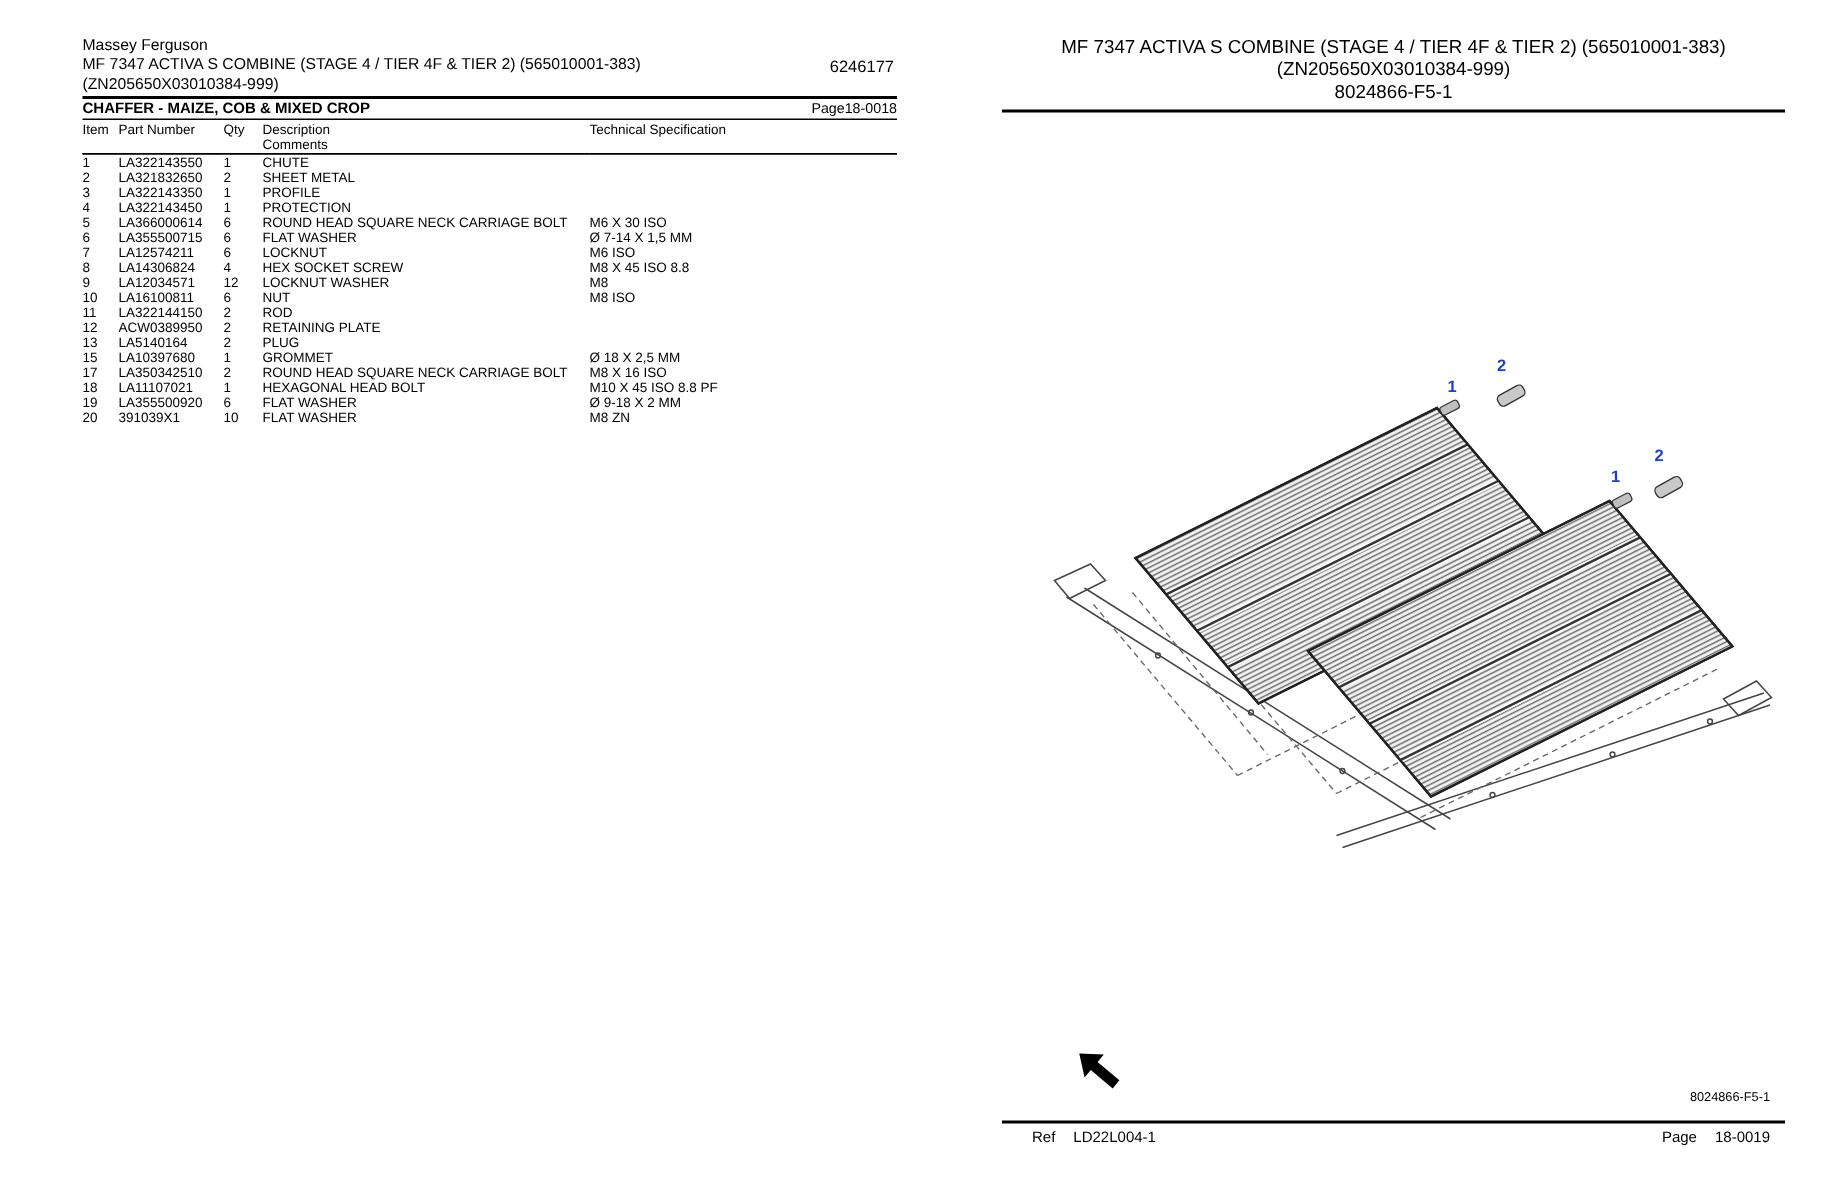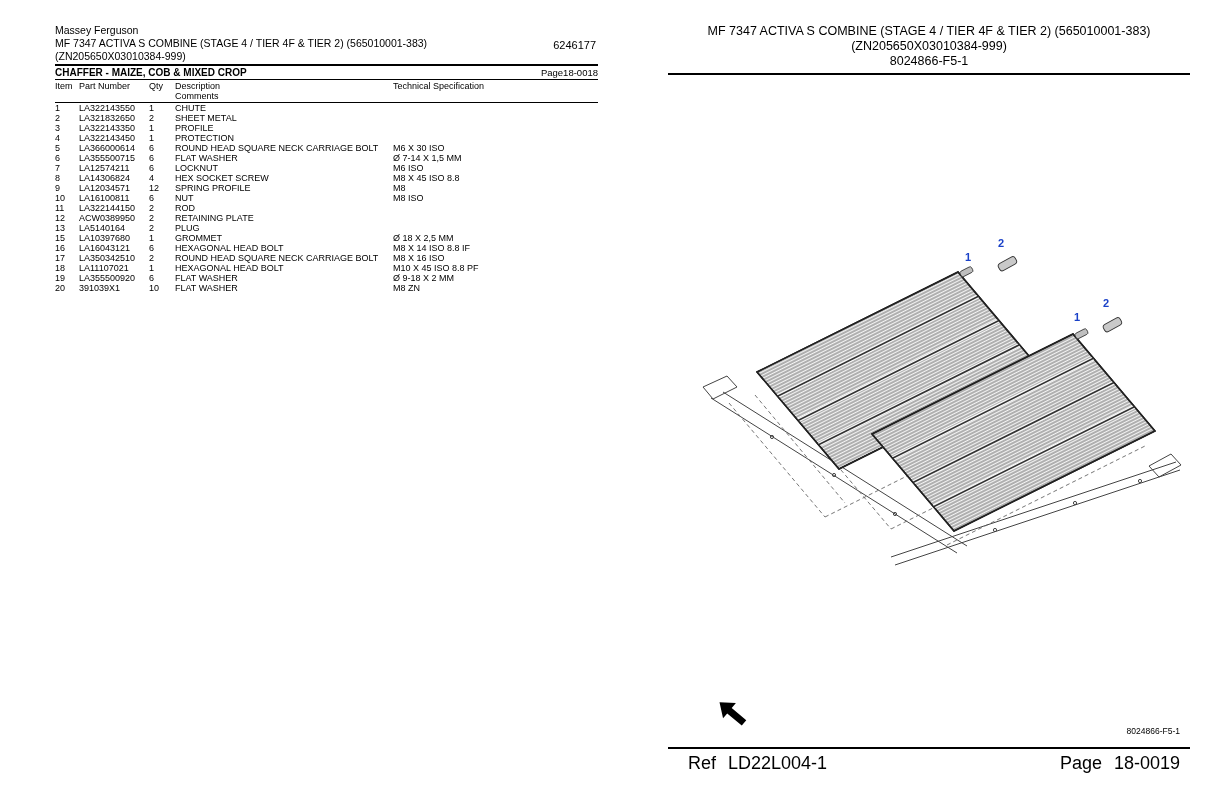--- a/index.html
+++ b/index.html
@@ -38,21 +38,21 @@
   .diagram-wrap{position:absolute;left:27px;top:211px;width:495px;height:335px;}
   .callout{font-family:"Liberation Sans",sans-serif;font-size:11px;font-weight:bold;}
   .dash{stroke:#666;stroke-width:0.9;stroke-dasharray:4 3;fill:none;}
   .frame-ln{stroke:#444;stroke-width:1;fill:none;}
   .divw{stroke:#fafafa;stroke-width:4;}
   .divd{stroke:#333;stroke-width:1.6;}
   .fig-caption{position:absolute;right:10px;top:702px;font-size:8.5px;}
   .rp-footer{
     position:absolute;left:0;top:723px;width:522px;border-top:2px solid #000;
     display:flex;justify-content:space-between;box-sizing:border-box;
-    padding:4px 10px 0 20px;font-size:18px;
+    padding:4px 10px 0 20px;font-size:10px;
   }
   .rp-footer .val{margin-left:12px;}
   .direction-arrow{position:absolute;left:44px;top:676px;width:40px;height:36px;}
 </style>
 </head>
 <body>
 
 <div class="left-page">
   <div class="lp-head">
     <div class="line">Massey Ferguson</div>
@@ -131,21 +131,21 @@
           <td class="c1">8</td>
           <td class="c2">LA14306824</td>
           <td class="c3">4</td>
           <td class="c4">HEX SOCKET SCREW</td>
           <td class="c5">M8 X 45 ISO 8.8</td>
         </tr>
         <tr>
           <td class="c1">9</td>
           <td class="c2">LA12034571</td>
           <td class="c3">12</td>
-          <td class="c4">SPRING PROFILE</td>
+          <td class="c4">LOCKNUT WASHER</td>
           <td class="c5">M8</td>
         </tr>
         <tr>
           <td class="c1">10</td>
           <td class="c2">LA16100811</td>
           <td class="c3">6</td>
           <td class="c4">NUT</td>
           <td class="c5">M8 ISO</td>
         </tr>
         <tr>
@@ -168,27 +168,20 @@
           <td class="c3">2</td>
           <td class="c4">PLUG</td>
           <td class="c5"></td>
         </tr>
         <tr>
           <td class="c1">15</td>
           <td class="c2">LA10397680</td>
           <td class="c3">1</td>
           <td class="c4">GROMMET</td>
           <td class="c5">Ø 18 X 2,5 MM</td>
-        </tr>
-        <tr>
-          <td class="c1">16</td>
-          <td class="c2">LA16043121</td>
-          <td class="c3">6</td>
-          <td class="c4">HEXAGONAL HEAD BOLT</td>
-          <td class="c5">M8 X 14 ISO 8.8 IF</td>
         </tr>
         <tr>
           <td class="c1">17</td>
           <td class="c2">LA350342510</td>
           <td class="c3">2</td>
           <td class="c4">ROUND HEAD SQUARE NECK CARRIAGE BOLT</td>
           <td class="c5">M8 X 16 ISO</td>
         </tr>
         <tr>
           <td class="c1">18</td>

